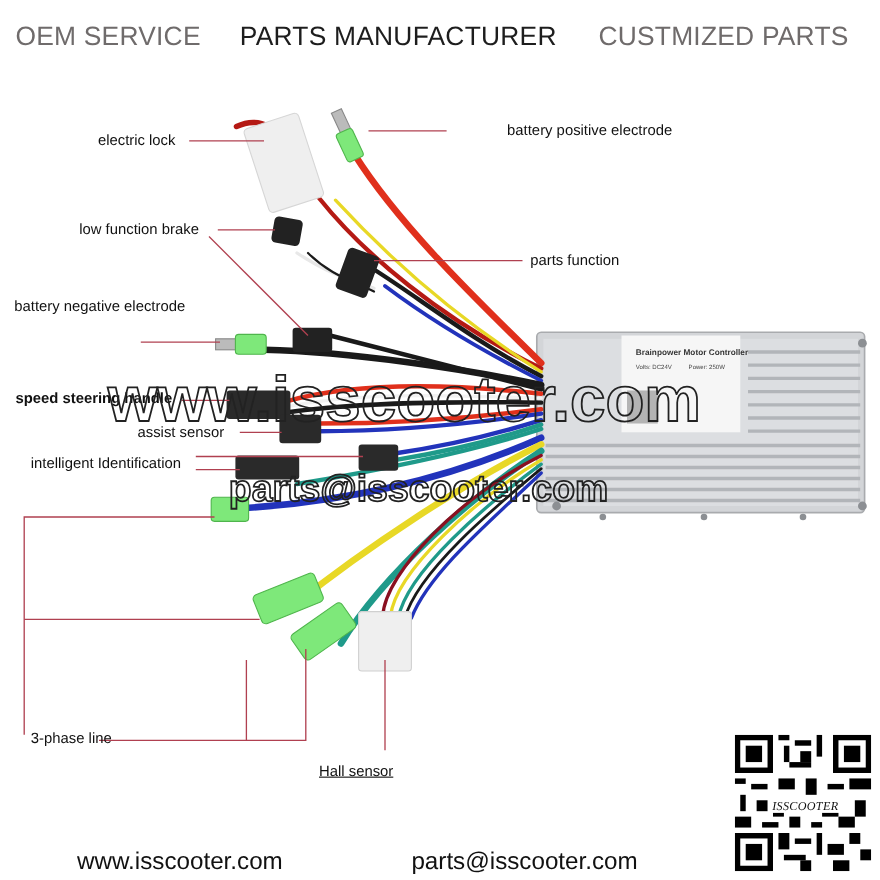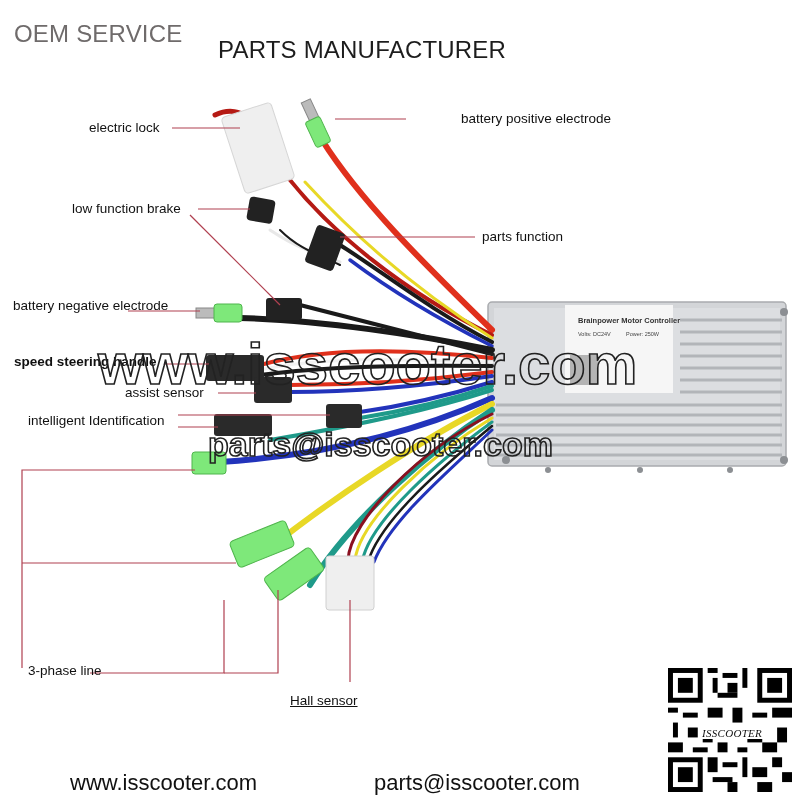--- a/index.html
+++ b/index.html
@@ -15,21 +15,22 @@
   .qr { position:absolute; left:668px; top:668px; width:124px; height:124px; }
   .qr-text { position:absolute; left:700px; top:727px; font-family:"Liberation Serif", serif; font-size:11px; background:#fff; color:#111; padding:0 2px; letter-spacing:0.3px;font-style:italic; }
   .ctrl-title { position:absolute; left:578px; top:316px; font-size:7.5px; color:#333; font-weight:bold; white-space:nowrap; }
   .ctrl-line { position:absolute; font-size:5.5px; color:#444; white-space:nowrap; }
 </style>
 </head>
 <body>
 
 <div class="header">
   <span class="hdr gray" style="left:14px;">OEM SERVICE</span>
-  <span class="hdr dark" style="left:218px;margin-top:16px;">PARTS MANUFACTURER</span>
+  <span class="hdr dark" style="left:218px;">PARTS MANUFACTURER</span>
+  <span class="hdr gray" style="left:544px;">CUSTMIZED PARTS</span>
 </div>
 
 <svg class="diag" width="800" height="800" viewBox="0 0 800 800">
 
   <g>
     <rect x="488" y="302" width="298" height="164" rx="4" fill="#d3d5d8" stroke="#a9abae" stroke-width="1.5"></rect>
     <rect x="494" y="308" width="286" height="152" fill="#dcdee1"></rect>
     <g stroke="#b2b5b9" stroke-width="3">
       <line x1="496" y1="405" x2="782" y2="405"></line>
       <line x1="496" y1="415" x2="782" y2="415"></line>
@@ -161,21 +162,21 @@
 </svg>
 
 <div class="ctrl-title">Brainpower Motor Controller</div>
 <div class="ctrl-line" style="left:578px; top:331px;">Volts: DC24V</div>
 <div class="ctrl-line" style="left:626px; top:331px;">Power: 250W</div>
 
 <span class="lbl" style="left:89px; top:120px;">electric lock</span>
 <span class="lbl" style="left:414px; top:111px;margin-left:47px;">battery positive electrode</span>
 <span class="lbl" style="left:72px; top:201px;">low function brake</span>
 <span class="lbl" style="left:482px; top:229px;">parts function</span>
-<span class="lbl" style="left:13px; top:298px;">battery negative electrode</span>
+<span class="lbl" style="left:13px; top:271px;">battery negative electrode</span>
 <span class="lbl" style="left:14px; top:354px;font-weight:bold;">speed steering handle</span>
 <span class="lbl" style="left:125px; top:385px;">assist sensor</span>
 <span class="lbl" style="left:28px; top:413px;">intelligent Identification</span>
 <span class="lbl" style="left:28px; top:663px;">3-phase line</span>
 <span class="lbl" style="left:290px; top:693px;text-decoration:underline;">Hall sensor</span>
 
 <span class="wm" style="left:98px; top:330px; font-size:58px;">www.isscooter.com</span>
 <span class="wm" style="left:208px; top:425px; font-size:34px;">parts@isscooter.com</span>
 
 <svg class="qr" viewBox="0 0 25 25">

